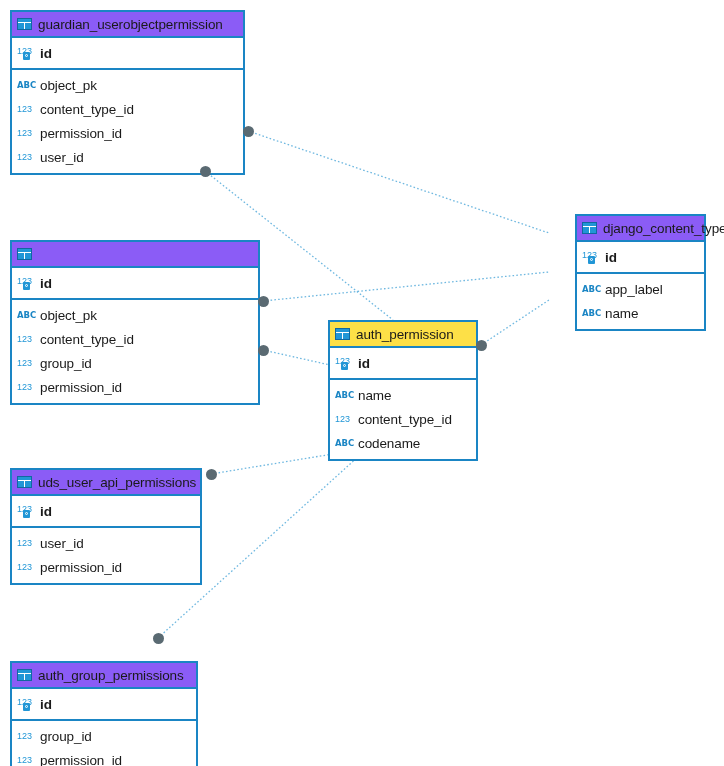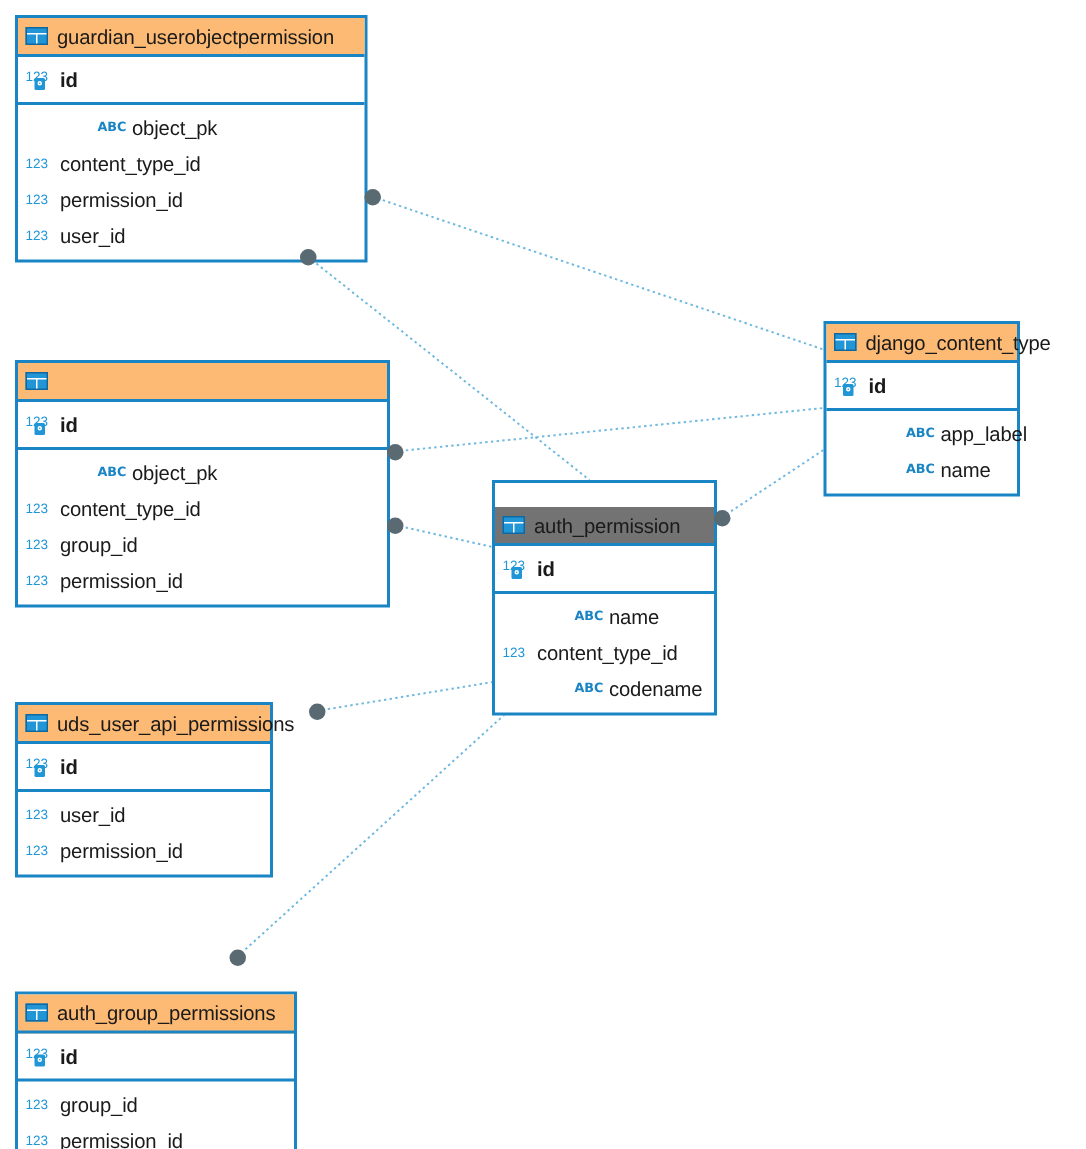--- a/index.html
+++ b/index.html
@@ -32,27 +32,26 @@
     border: 2px solid #1a85c4;
     background: #ffffff;
     z-index: 5;
   }
   .entity-header {
     display: flex;
     align-items: center;
     box-sizing: border-box;
     height: 26px;
     padding: 0 5px 0 5px;
-    background: #fdba74;
+    background: #8b5cf6;
     border-bottom: 2px solid #1a85c4;
     white-space: nowrap;
   }
   .entity.highlight > .entity-header {
-    background: #737373;
-    margin-top: 16px;
+    background: #fde047;
   }
   .entity-title {
     font-size: 13.5px;
     color: #1a1a1a;
     letter-spacing: -0.1px;
     margin-left: 6px;
   }
   .pk-section {
     box-sizing: border-box;
     border-bottom: 2px solid #1a85c4;
@@ -110,21 +109,20 @@
   .ico-abc {
     width: 17px;
     height: 13px;
     font-size: 8.5px;
     font-weight: bold;
     color: #1a85c4;
     line-height: 13px;
     letter-spacing: 0px;
     text-align: left;
     font-family: "DejaVu Sans", sans-serif;
-    margin-left: 48px;
   }
   .ico-num {
     width: 17px;
     height: 13px;
     font-size: 9px;
     color: #2196d6;
     line-height: 13px;
     text-align: left;
     font-family: "Liberation Sans", sans-serif;
   }
@@ -233,21 +231,21 @@
         <div class="col">
           <span class="ico ico-num">123</span>
           <span class="col-name">group_id</span>
         </div>
         <div class="col">
           <span class="ico ico-num">123</span>
           <span class="col-name">permission_id</span>
         </div>
       </div>
     </div>
-    <div class="entity" style="left: 10px; top: 468px; width: 172px;">
+    <div class="entity" style="left: 10px; top: 468px; width: 192px;">
       <div class="entity-header">
         <span class="ico ico-table"></span>
         <span class="entity-title">uds_user_api_permissions</span>
       </div>
       <div class="pk-section">
         <div class="col pk">
           <span class="ico ico-numkey">123<span class="keybadge"></span></span>
           <span class="col-name">id</span>
         </div>
       </div>
@@ -303,21 +301,21 @@
         <div class="col">
           <span class="ico ico-num">123</span>
           <span class="col-name">content_type_id</span>
         </div>
         <div class="col">
           <span class="ico ico-abc">ABC</span>
           <span class="col-name">codename</span>
         </div>
       </div>
     </div>
-    <div class="entity" style="left: 549px; top: 214px; width: 131px;">
+    <div class="entity" style="left: 575px; top: 214px; width: 131px;">
       <div class="entity-header">
         <span class="ico ico-table"></span>
         <span class="entity-title">django_content_type</span>
       </div>
       <div class="pk-section">
         <div class="col pk">
           <span class="ico ico-numkey">123<span class="keybadge"></span></span>
           <span class="col-name">id</span>
         </div>
       </div>

